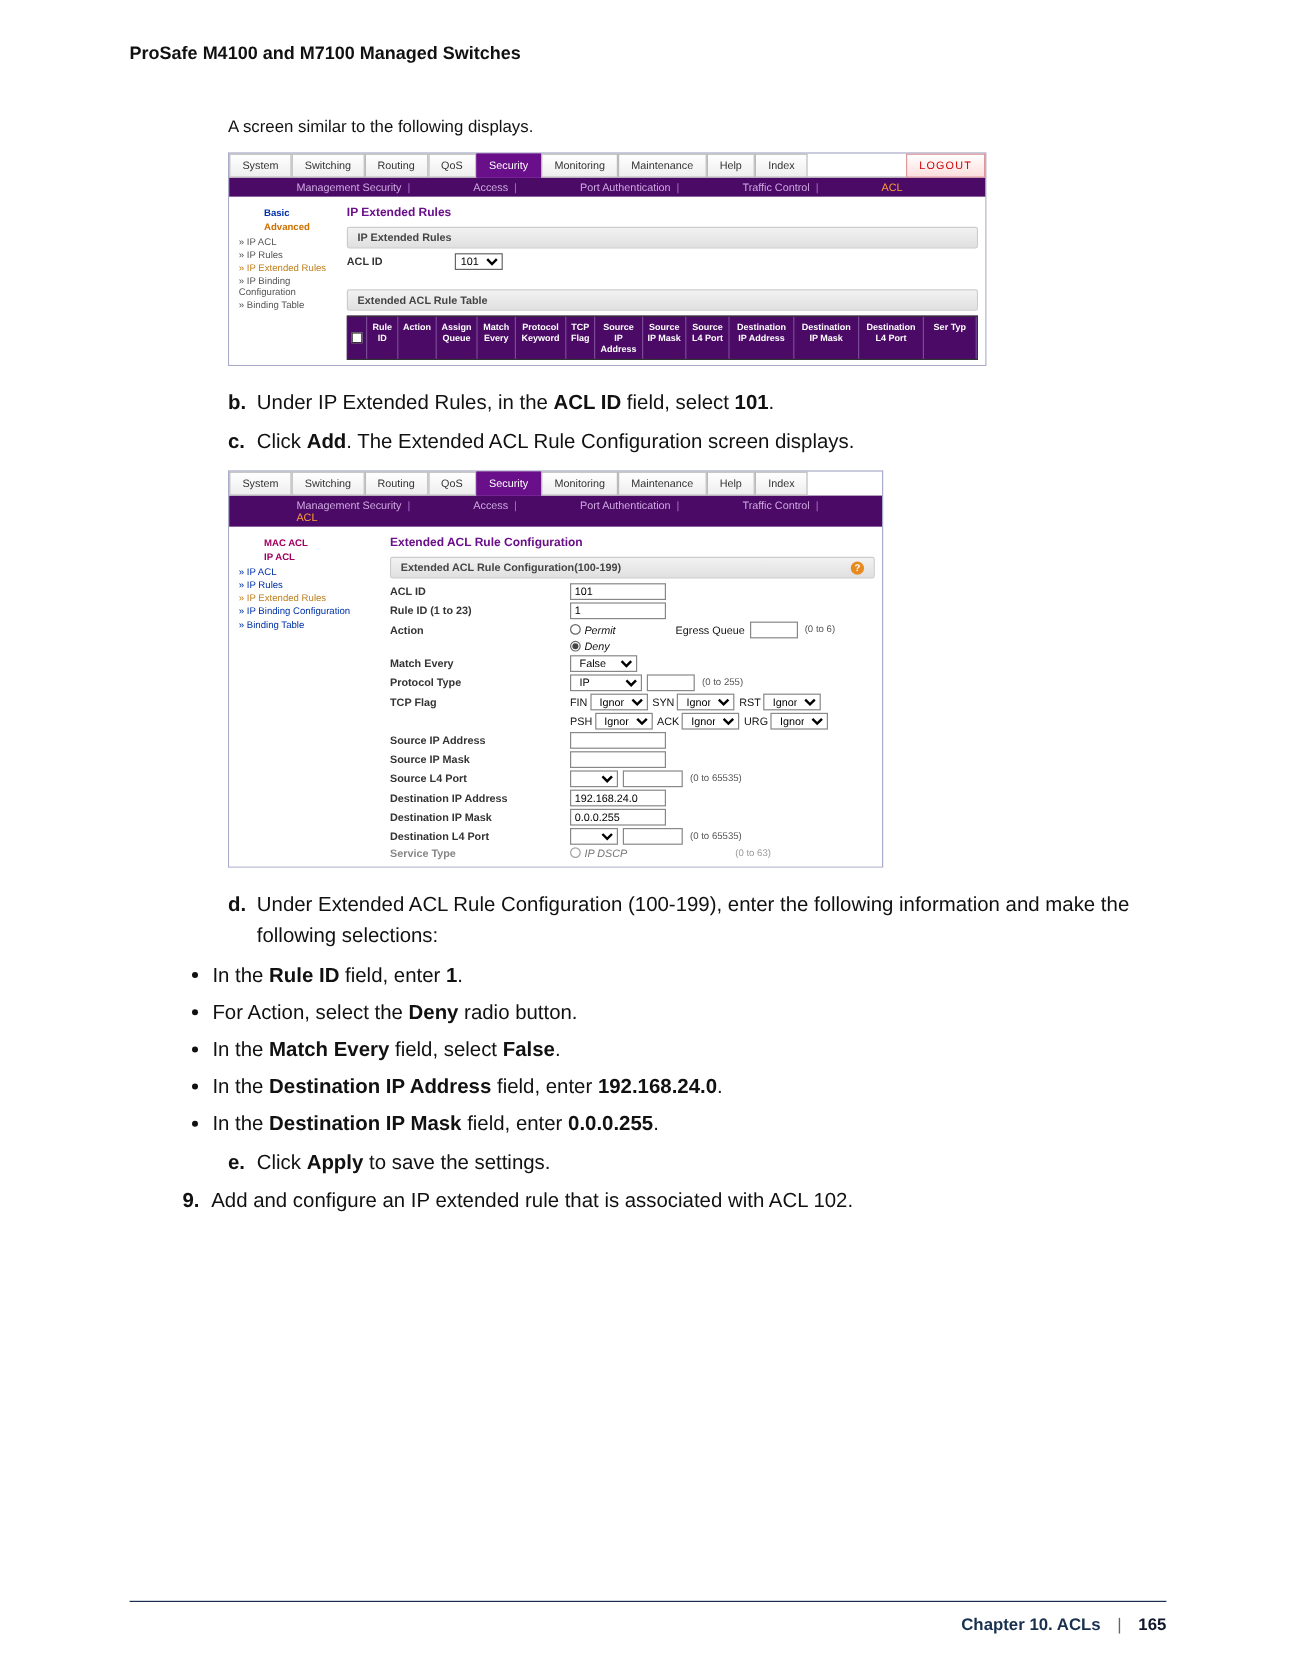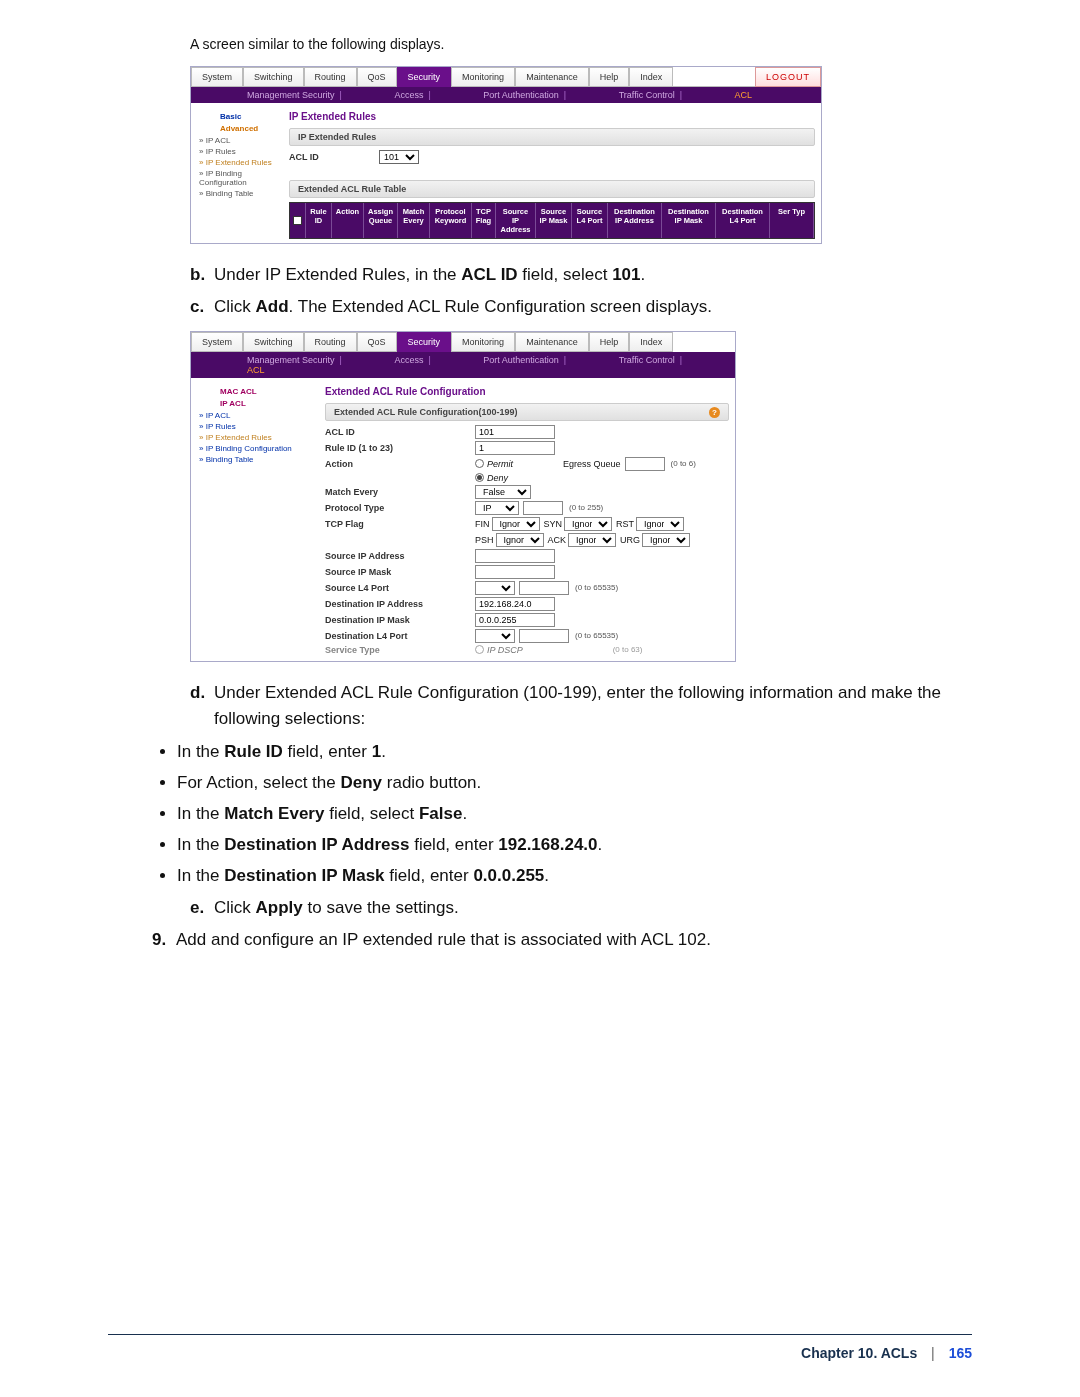--- a/index.html
+++ b/index.html
@@ -61,26 +61,27 @@
   .shot1 { margin-left: 82px; width: 632px; }
   .shot2 { margin-left: 82px; width: 546px; }
   .shot2 .sidenav { width: 128px; }
   .shot2 .fieldrow .flab { width: 150px; }
 
   
   .hr { position: absolute; left: 108px; right: 108px; bottom: 62px; border-top: 1px solid #18304e; }
   .footer { position: absolute; right: 108px; bottom: 36px; font-size: 14px; color: #18304e; }
   .footer .chap { font-weight: bold; }
   .footer .sep2 { color: #666; margin: 0 10px; }
-  .footer .pn { color: #1d4ed8; font-weight: bold; }
+  .footer .pn { color: #0f172a; font-weight: bold; }
 </style>
 </head>
 <body>
 
 <div class="page">
+  <div class="running-head">ProSafe M4100 and M7100 Managed Switches</div>
 
   <p class="body-line step-indent">A screen similar to the following displays.</p>
 
   <div class="shot shot1">
     <div class="tabs-row">
       <div class="tab">System</div>
       <div class="tab">Switching</div>
       <div class="tab">Routing</div>
       <div class="tab">QoS</div>
       <div class="tab active">Security</div>
@@ -205,21 +206,21 @@
               <span class="r sel"></span>
               <span>Deny</span>
             </span>
         </div>
         <div class="fieldrow">
             <div class="flab">Match Every</div>
             <select class="mini"><option>False</option></select>
           </div>
         <div class="fieldrow">
             <div class="flab">Protocol Type</div>
-            <select class="mini" style="width:44px"><option>IP</option></select>
+            <select class="mini" style="width:60px"><option>IP</option></select>
             <input class="mini" style="width: 40px; margin-left: 4px;">
             <span class="hint">(0 to 255)</span>
           </div>
 
         <div class="fieldrow">
             <div class="flab">TCP Flag</div>
           <div class="flaggroup">
             <span class="fg">
                 <span>FIN</span>
                 <select class="mini" style="width:48px"><option>Ignore</option></select>

